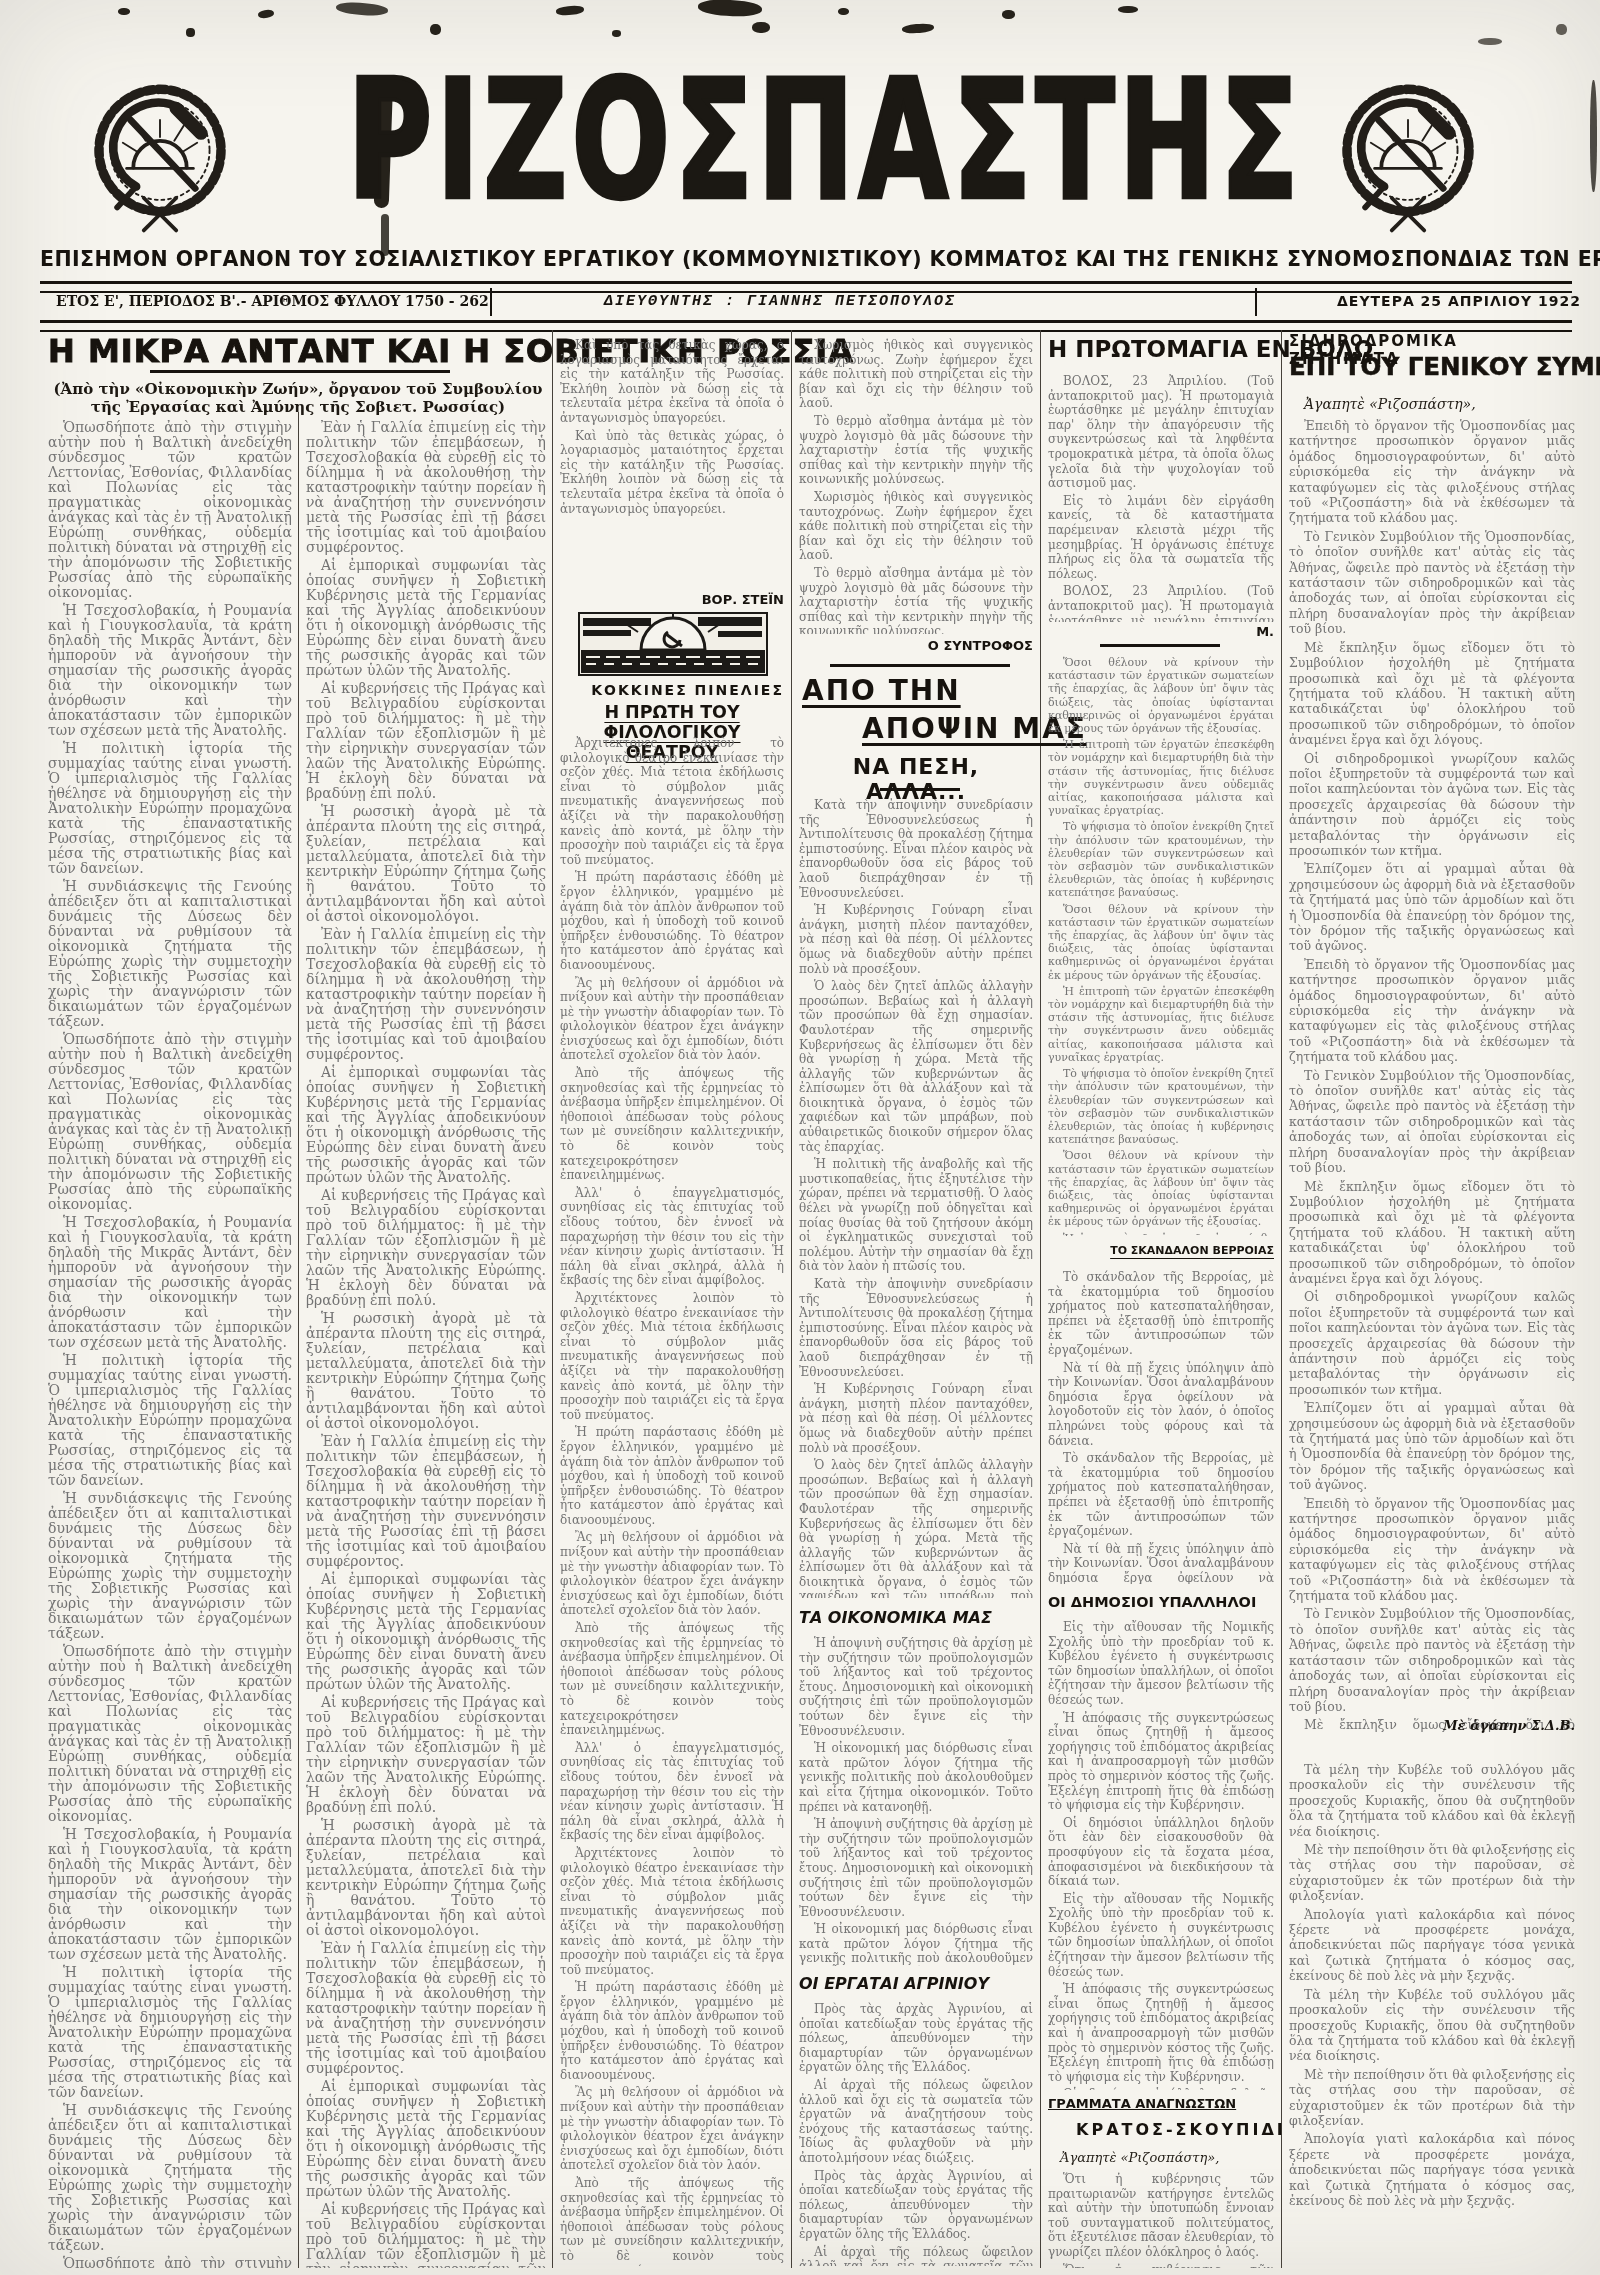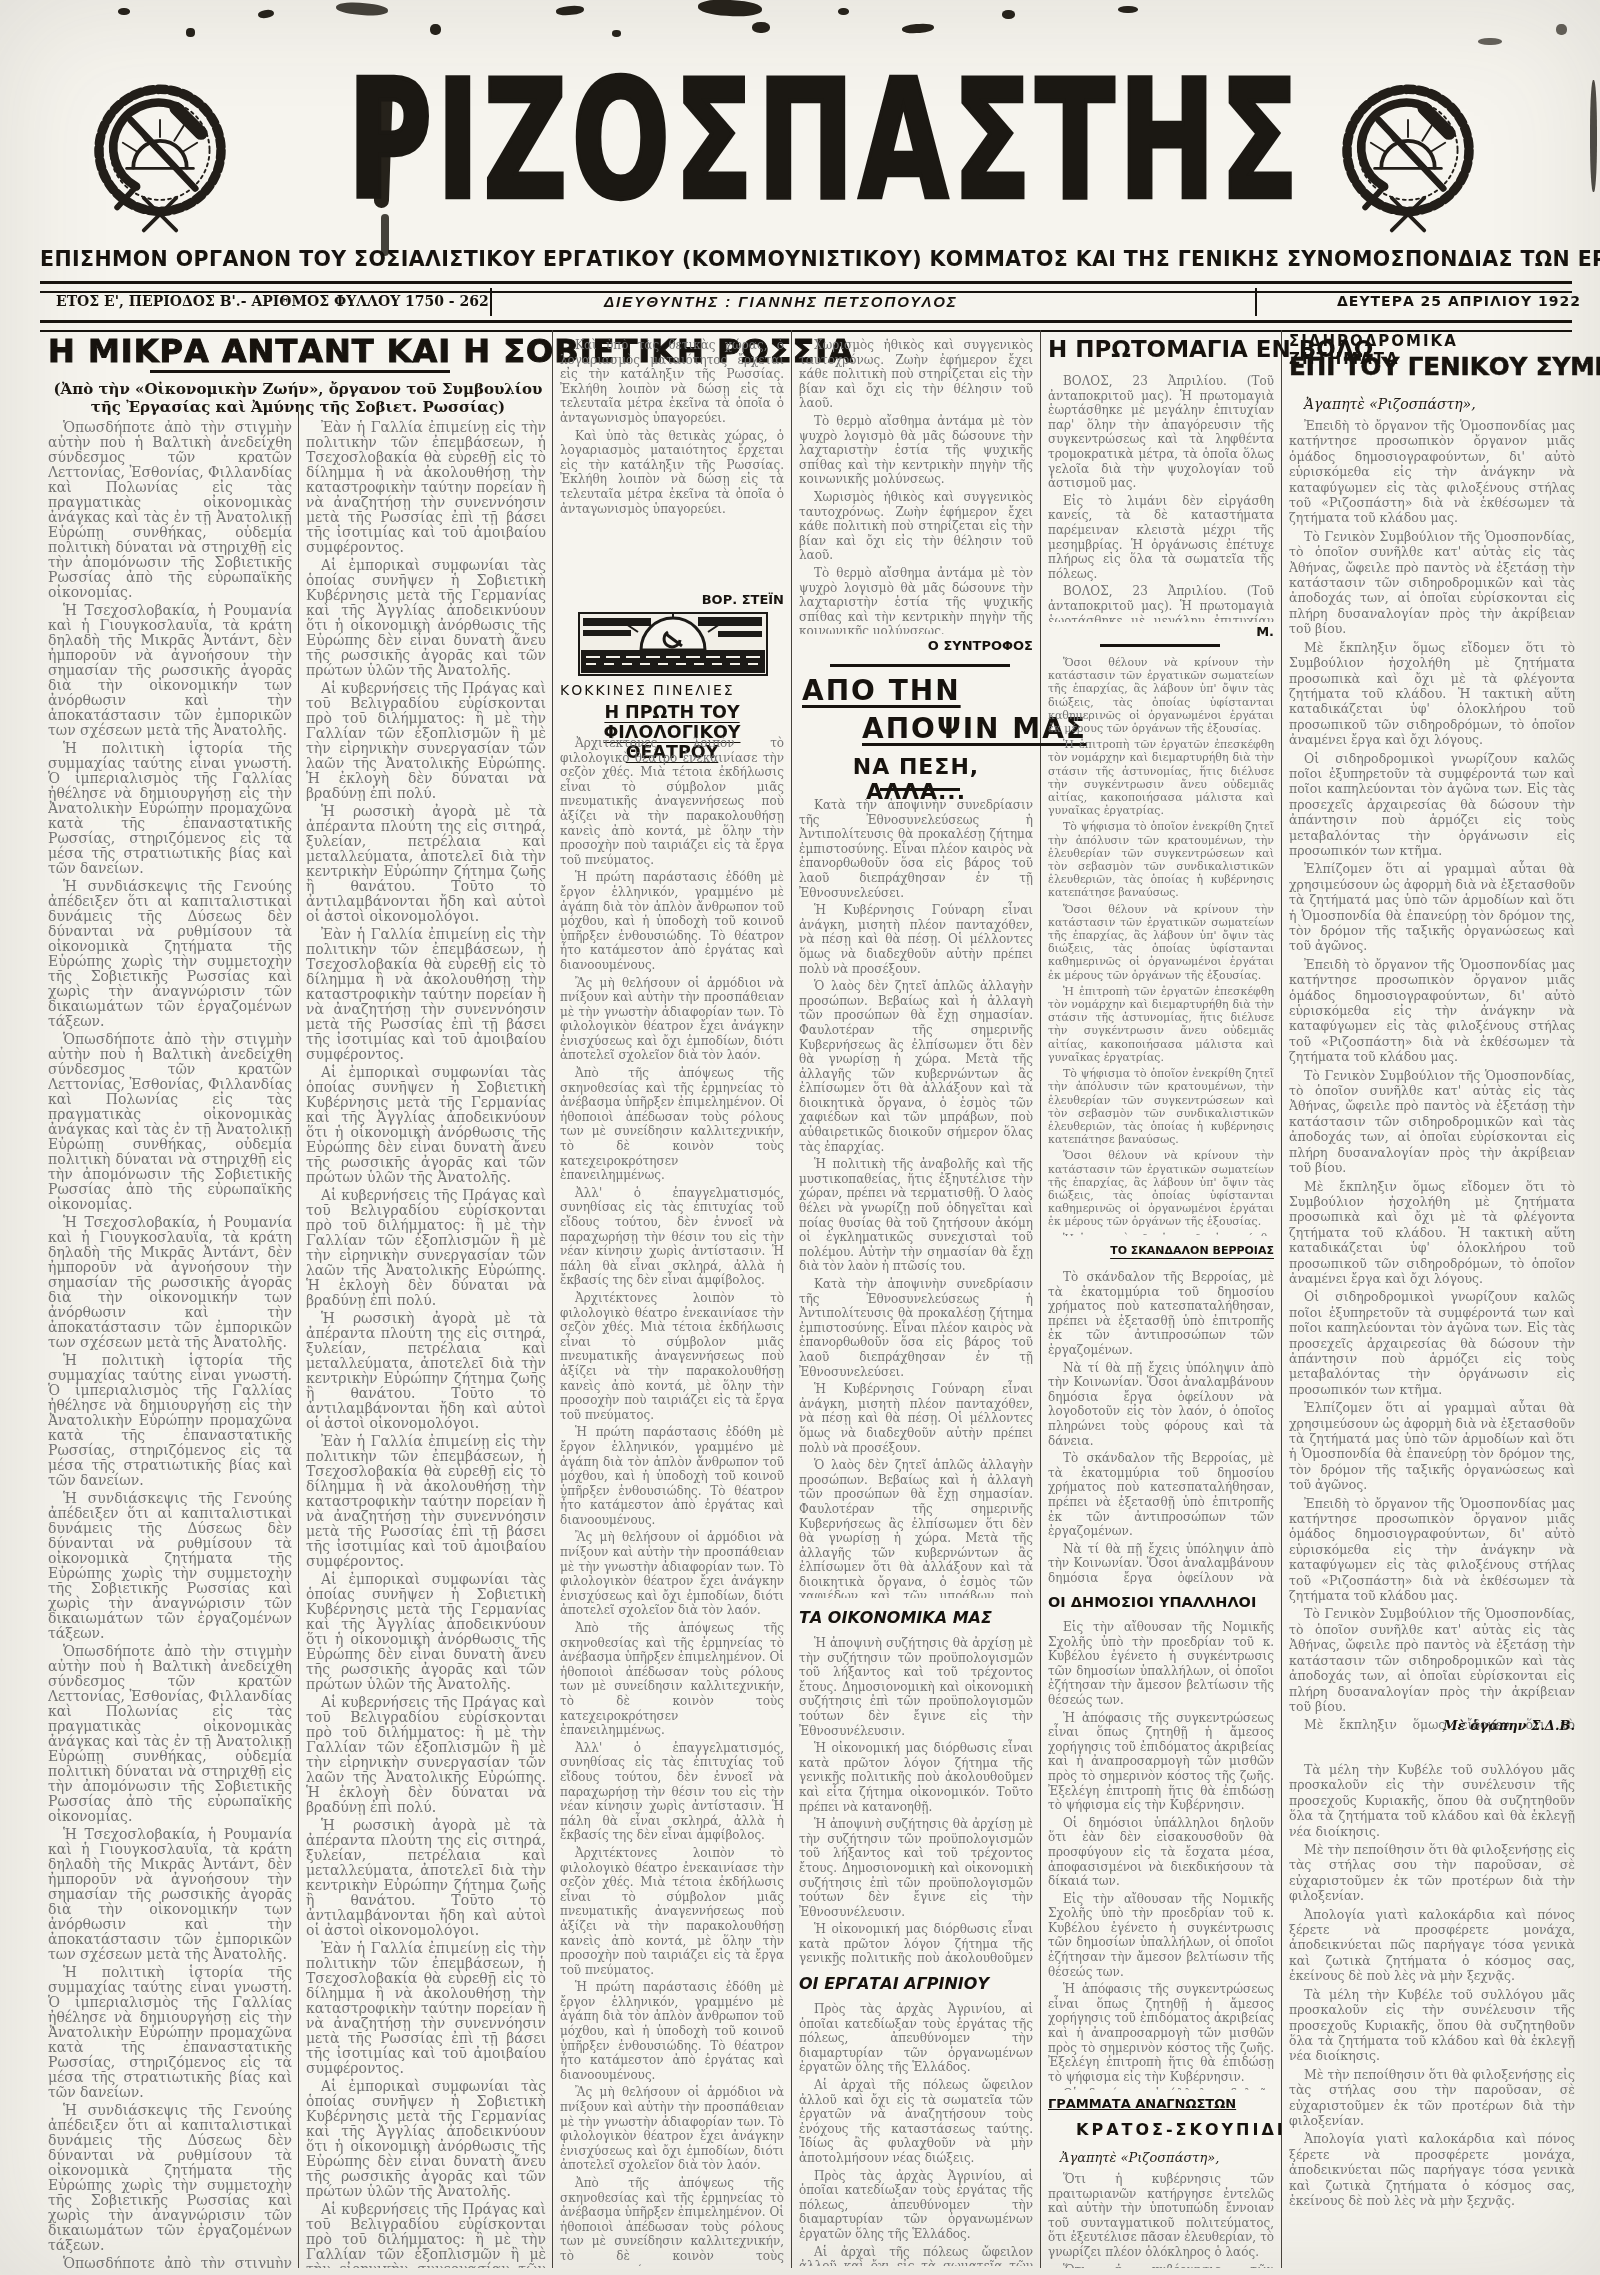--- a/index.html
+++ b/index.html
@@ -11,39 +11,39 @@
       font-family:"DejaVu Sans",sans-serif;font-weight:bold;font-size:116px;line-height:1;
       letter-spacing:4px;transform:scaleY(1.42);transform-origin:top center;
       -webkit-text-stroke:3px #1b1813;color:#1b1813;white-space:nowrap;}
   .mast-sub{position:absolute;left:40px;top:247px;width:1528px;text-align:center;
       font-family:"DejaVu Sans",sans-serif;font-weight:bold;font-size:20.5px;color:#17130e;
       letter-spacing:.4px;white-space:nowrap;}
   .drule{position:absolute;left:40px;width:1532px;height:7px;
       border-top:3px solid #17130e;border-bottom:2px solid #17130e;}
   .infobar{position:absolute;top:293px;height:24px;font-size:14px;color:#17130e;}
   .info-left{left:56px;font-weight:bold;font-family:"DejaVu Serif",serif;}
-  .info-dir{left:604px;font-family:Liberation Sans, sans-serif;font-weight:bold;font-style:italic;font-size:15px;letter-spacing:2px;}
+  .info-dir{left:604px;font-family:Liberation Mono, monospace;font-weight:bold;font-style:italic;font-size:15px;letter-spacing:2px;}
   .info-date{left:1337px;font-family:"DejaVu Sans",sans-serif;font-weight:bold;font-size:14px;letter-spacing:1px;}
   .vbar{position:absolute;top:288px;width:2px;height:28px;background:#17130e;}
   
   .vrule{position:absolute;width:1px;top:330px;height:1938px;background:#46413a;}
   .body-text{position:absolute;overflow:hidden;text-align:justify;color:#737373;}
   .para{margin:0 0 3px 0;text-indent:15px;line-height:inherit;}
   .sz-a{font-size:14px;line-height:15px;}
   .sz-b{font-size:12px;line-height:14.6px;}
   .sz-c{font-size:11px;line-height:13.2px;}
   .sz-d{font-size:12.5px;line-height:15.4px;}
   .headline-lead{position:absolute;left:48px;top:332px;width:500px;text-align:center;
       font-family:"DejaVu Sans",sans-serif;font-weight:bold;font-size:32px;letter-spacing:1px;
       color:#17130e;-webkit-text-stroke:1px #17130e;white-space:nowrap;}
   .lead-under{position:absolute;left:150px;top:370px;width:300px;height:3px;background:#17130e;}
   .byline-lead{position:absolute;left:52px;top:380px;width:492px;text-align:center;
       font-weight:bold;font-size:15px;line-height:18px;color:#1d1812;}
   .sig{font-family:"DejaVu Sans",sans-serif;font-weight:bold;font-size:13px;text-align:right;color:#17130e;}
-  .kicker{font-family:"DejaVu Sans",sans-serif;font-weight:normal;text-align:left;color:#17130e;}
+  .kicker{font-family:"DejaVu Sans",sans-serif;font-weight:bold;text-align:right;color:#17130e;}
   .h-col{position:absolute;font-family:"DejaVu Sans",sans-serif;font-weight:bold;color:#17130e;}
   .rule-short{position:absolute;height:3px;background:#17130e;}
   .ital{font-style:italic;}
   
   .noise{position:absolute;background:#26221b;border-radius:45%;}
 </style>
 </head>
 <body>
 
 <div class="page">

